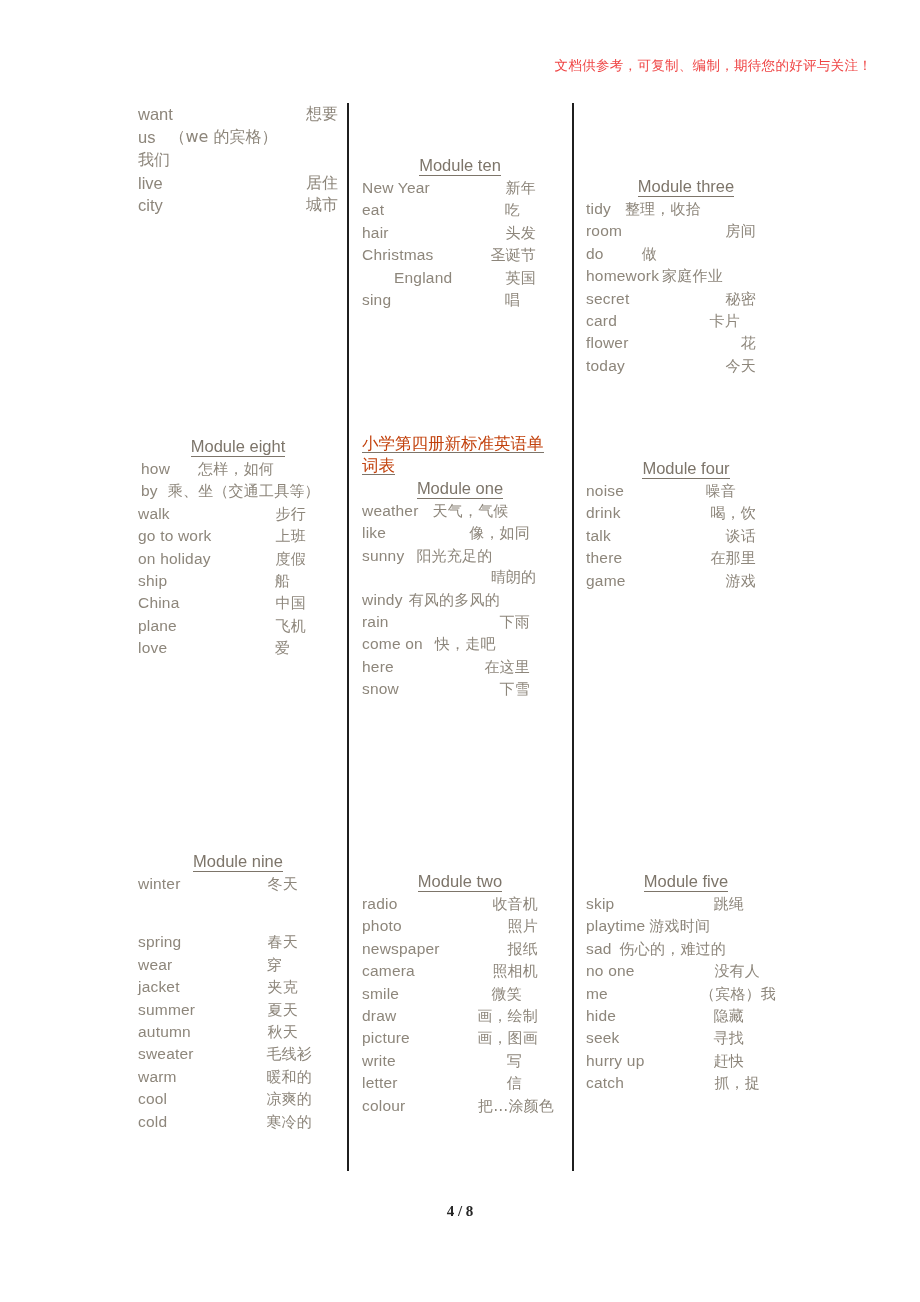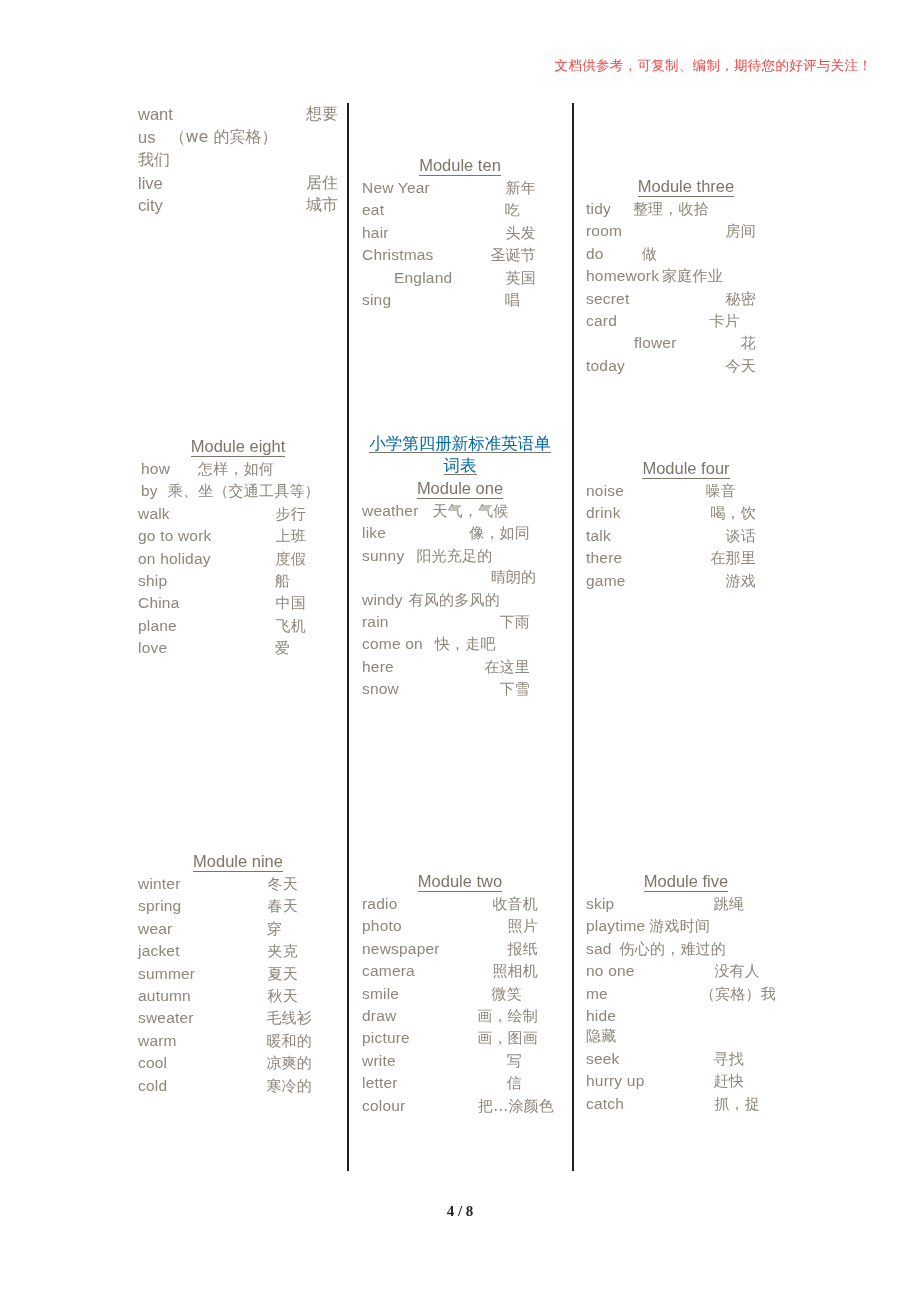--- a/index.html
+++ b/index.html
@@ -70,22 +70,22 @@
     white-space: nowrap;
   }
   .module-title span {
     border-bottom: 1.6px solid #7d756a;
     padding-bottom: 1px;
   }
 
   .list-title {
     font-size: 16.5px;
     line-height: 21.5px;
-    color: #0369a1;
-    text-align: center;
+    color: #c2410c;
+    text-align: left;
   }
   .list-title span {
     border-bottom: 1.4px solid #7d756a;
     padding-bottom: 0px;
     box-decoration-break: clone;
     -webkit-box-decoration-break: clone;
   }
 
   .entry {
     display: flex;
@@ -213,21 +213,21 @@
         <span class="zh">城市</span>
       </div>
     </div>
 
     <div class="block" style="top:748px;">
       <div class="module-title"><span>Module nine </span></div>
       <div class="entry" style="padding-right:40px;">
         <span class="en">winter</span>
         <span class="zh">冬天</span>
       </div>
-      <div class="entry" style="padding-right:40px;">
+      <div class="entry" style="padding-right:40px;margin-top:36px;">
         <span class="en">spring</span>
         <span class="zh">春天</span>
       </div>
       <div class="entry" style="padding-right:56px;">
         <span class="en">wear</span>
         <span class="zh">穿</span>
       </div>
       <div class="entry" style="padding-right:40px;">
         <span class="en">jacket</span>
         <span class="zh">夹克</span>
@@ -373,21 +373,21 @@
     </div>
 
   </div>
 
   <div class="col" id="col-right">
 
     <div class="block" style="top:73px;">
       <div class="module-title"><span>Module three</span></div>
       <div class="entry tight">
         <span class="en">tidy</span>
-        <span class="zh" style="margin-left:22px;">整理，收拾</span>
+        <span class="zh" style="margin-left:14px;">整理，收拾</span>
       </div>
       <div class="entry" style="padding-right:30px;">
         <span class="en">room</span>
         <span class="zh">房间</span>
       </div>
       <div class="entry tight">
         <span class="en">do</span>
         <span class="zh" style="margin-left:38px;">做</span>
       </div>
       <div class="entry tight">
@@ -395,21 +395,21 @@
         <span class="zh" style="margin-left:3px;">家庭作业</span>
       </div>
       <div class="entry" style="padding-right:30px;">
         <span class="en">secret</span>
         <span class="zh">秘密</span>
       </div>
       <div class="entry" style="padding-right:46px;gap:7px;">
         <span class="en">card</span>
         <span class="zh">卡片</span>
       </div>
-      <div class="entry" style="padding-right:30px;margin-left:48px;">
+      <div class="entry" style="padding-right:30px;">
         <span class="en">flower</span>
         <span class="zh">花</span>
       </div>
       <div class="entry" style="padding-right:30px;">
         <span class="en">today</span>
         <span class="zh">今天</span>
       </div>
     </div>
 
     <div class="block" style="top:355px;">
@@ -451,21 +451,21 @@
         <span class="zh" style="margin-left:8px;">伤心的，难过的</span>
       </div>
       <div class="entry" style="padding-right:26px;">
         <span class="en">no one</span>
         <span class="zh">没有人</span>
       </div>
       <div class="entry" style="padding-right:10px;">
         <span class="en">me</span>
         <span class="zh">（宾格）我</span>
       </div>
-      <div class="entry" style="padding-right:42px;flex-direction:column;">
+      <div class="entry" style="padding-right:42px;">
         <span class="en">hide</span>
         <span class="zh">隐藏</span>
       </div>
       <div class="entry" style="padding-right:42px;">
         <span class="en">seek</span>
         <span class="zh">寻找</span>
       </div>
       <div class="entry" style="padding-right:42px;">
         <span class="en">hurry up</span>
         <span class="zh">赶快</span>

